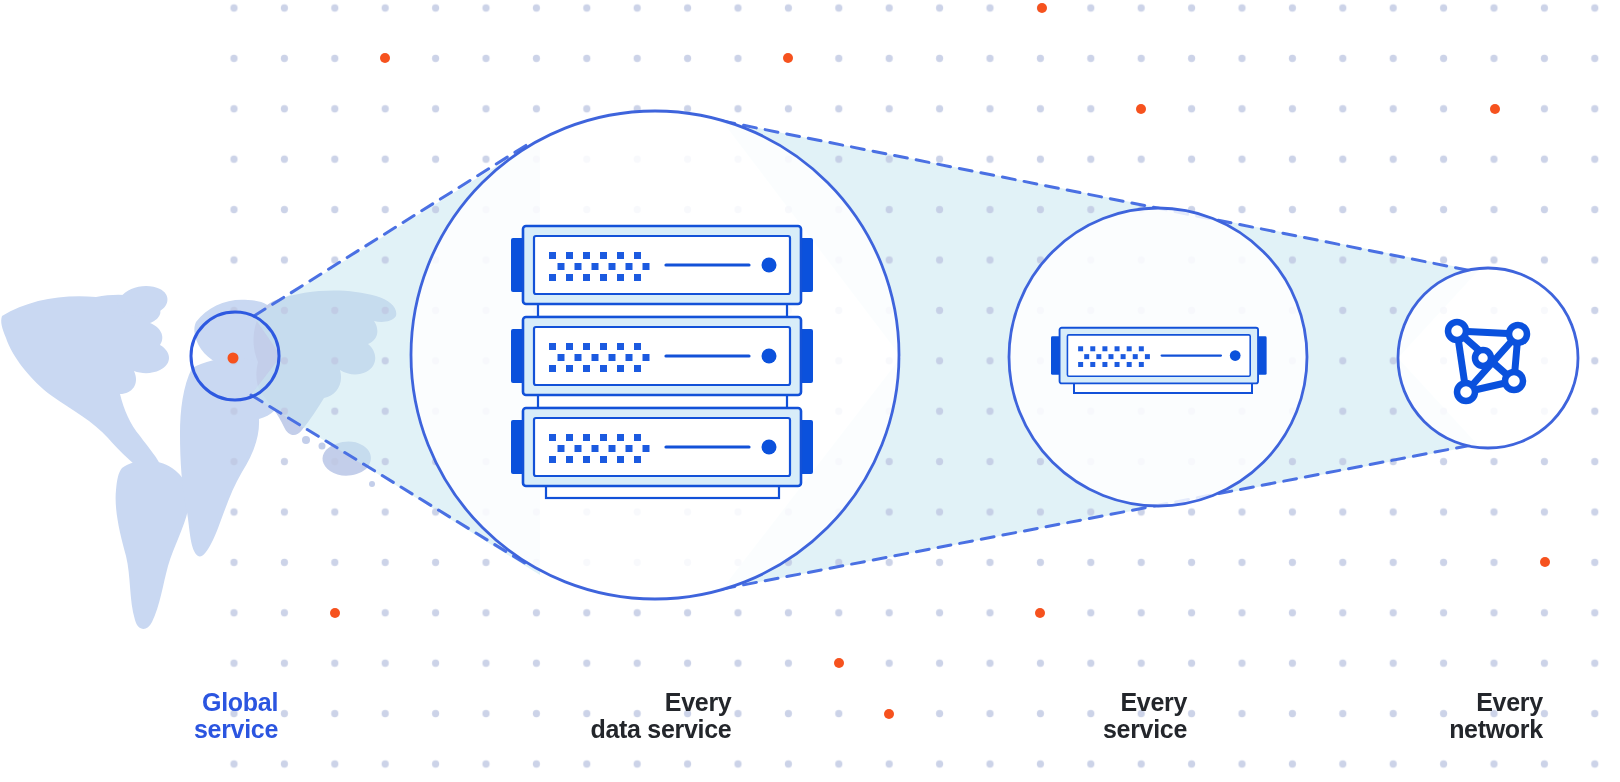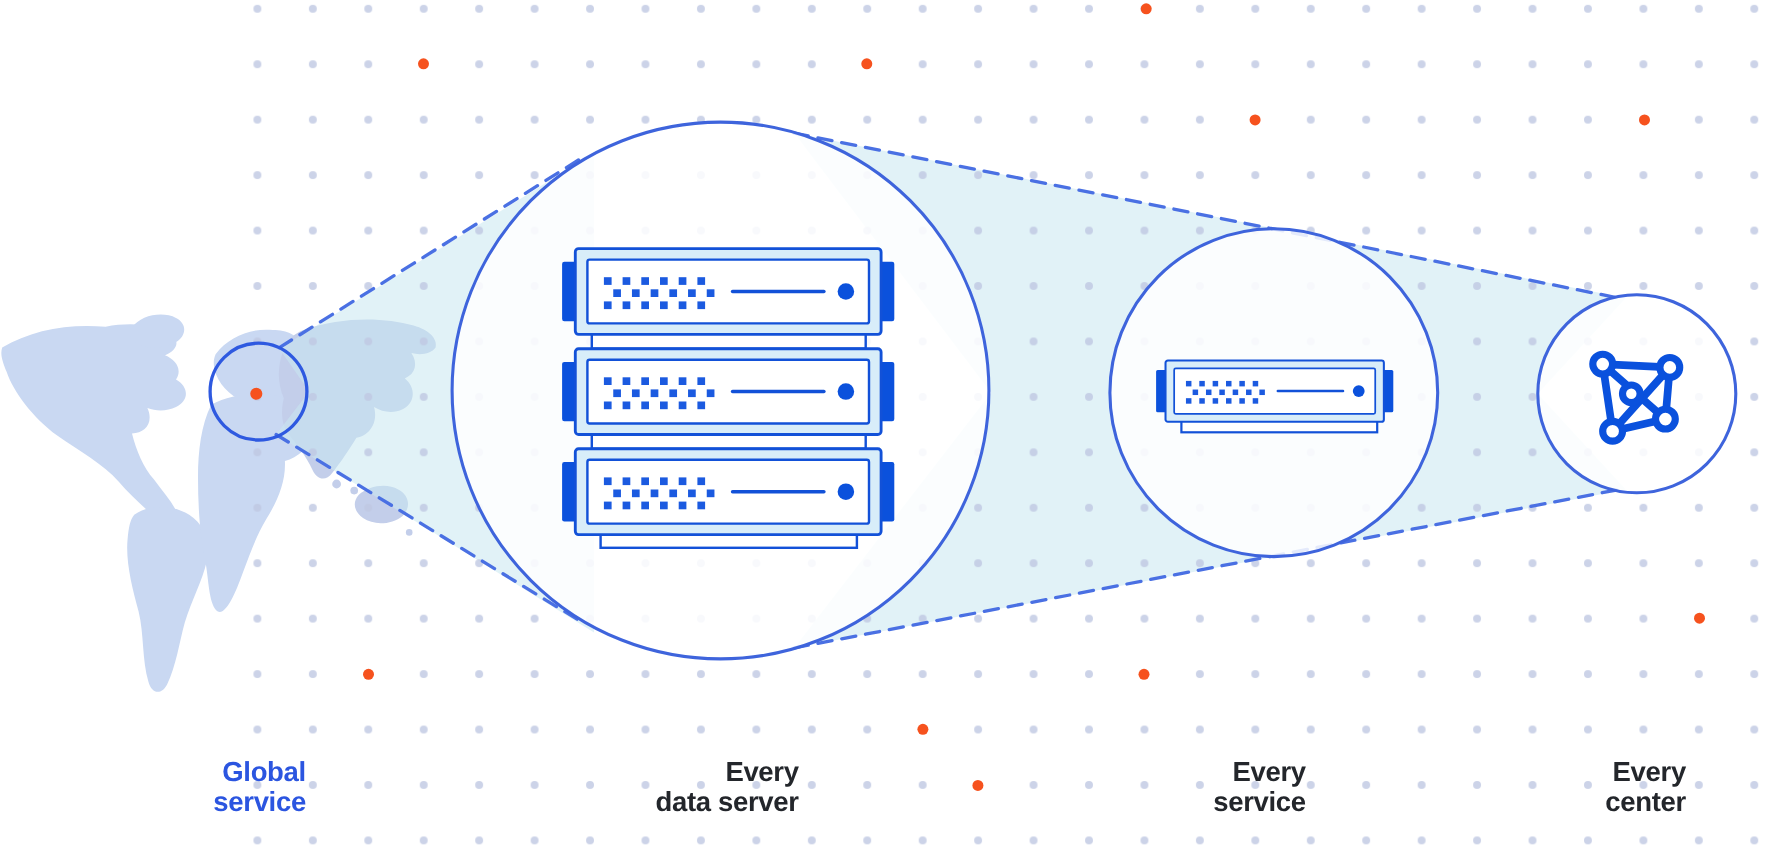--- a/index.html
+++ b/index.html
@@ -128,24 +128,24 @@
   <circle cx="235" cy="356" r="44" fill="none" stroke="#2E59E0" stroke-width="3"></circle>
   <circle cx="233" cy="358" r="5.5" fill="#F6521E"></circle>
 </svg>
 
 <div class="stage-label blue" style="left:236px;top:689px;">
   <div>Global</div>
   <div>service</div>
 </div>
 <div class="stage-label" style="left:661px;top:689px;">
   <div>Every</div>
-  <div>data server</div>
+  <div>data service</div>
 </div>
 <div class="stage-label" style="left:1145px;top:689px;">
   <div>Every</div>
   <div>service</div>
 </div>
 <div class="stage-label" style="left:1496px;top:689px;">
   <div>Every</div>
-  <div>center</div>
+  <div>network</div>
 </div>
 
 </div>
 
 </body></html>

